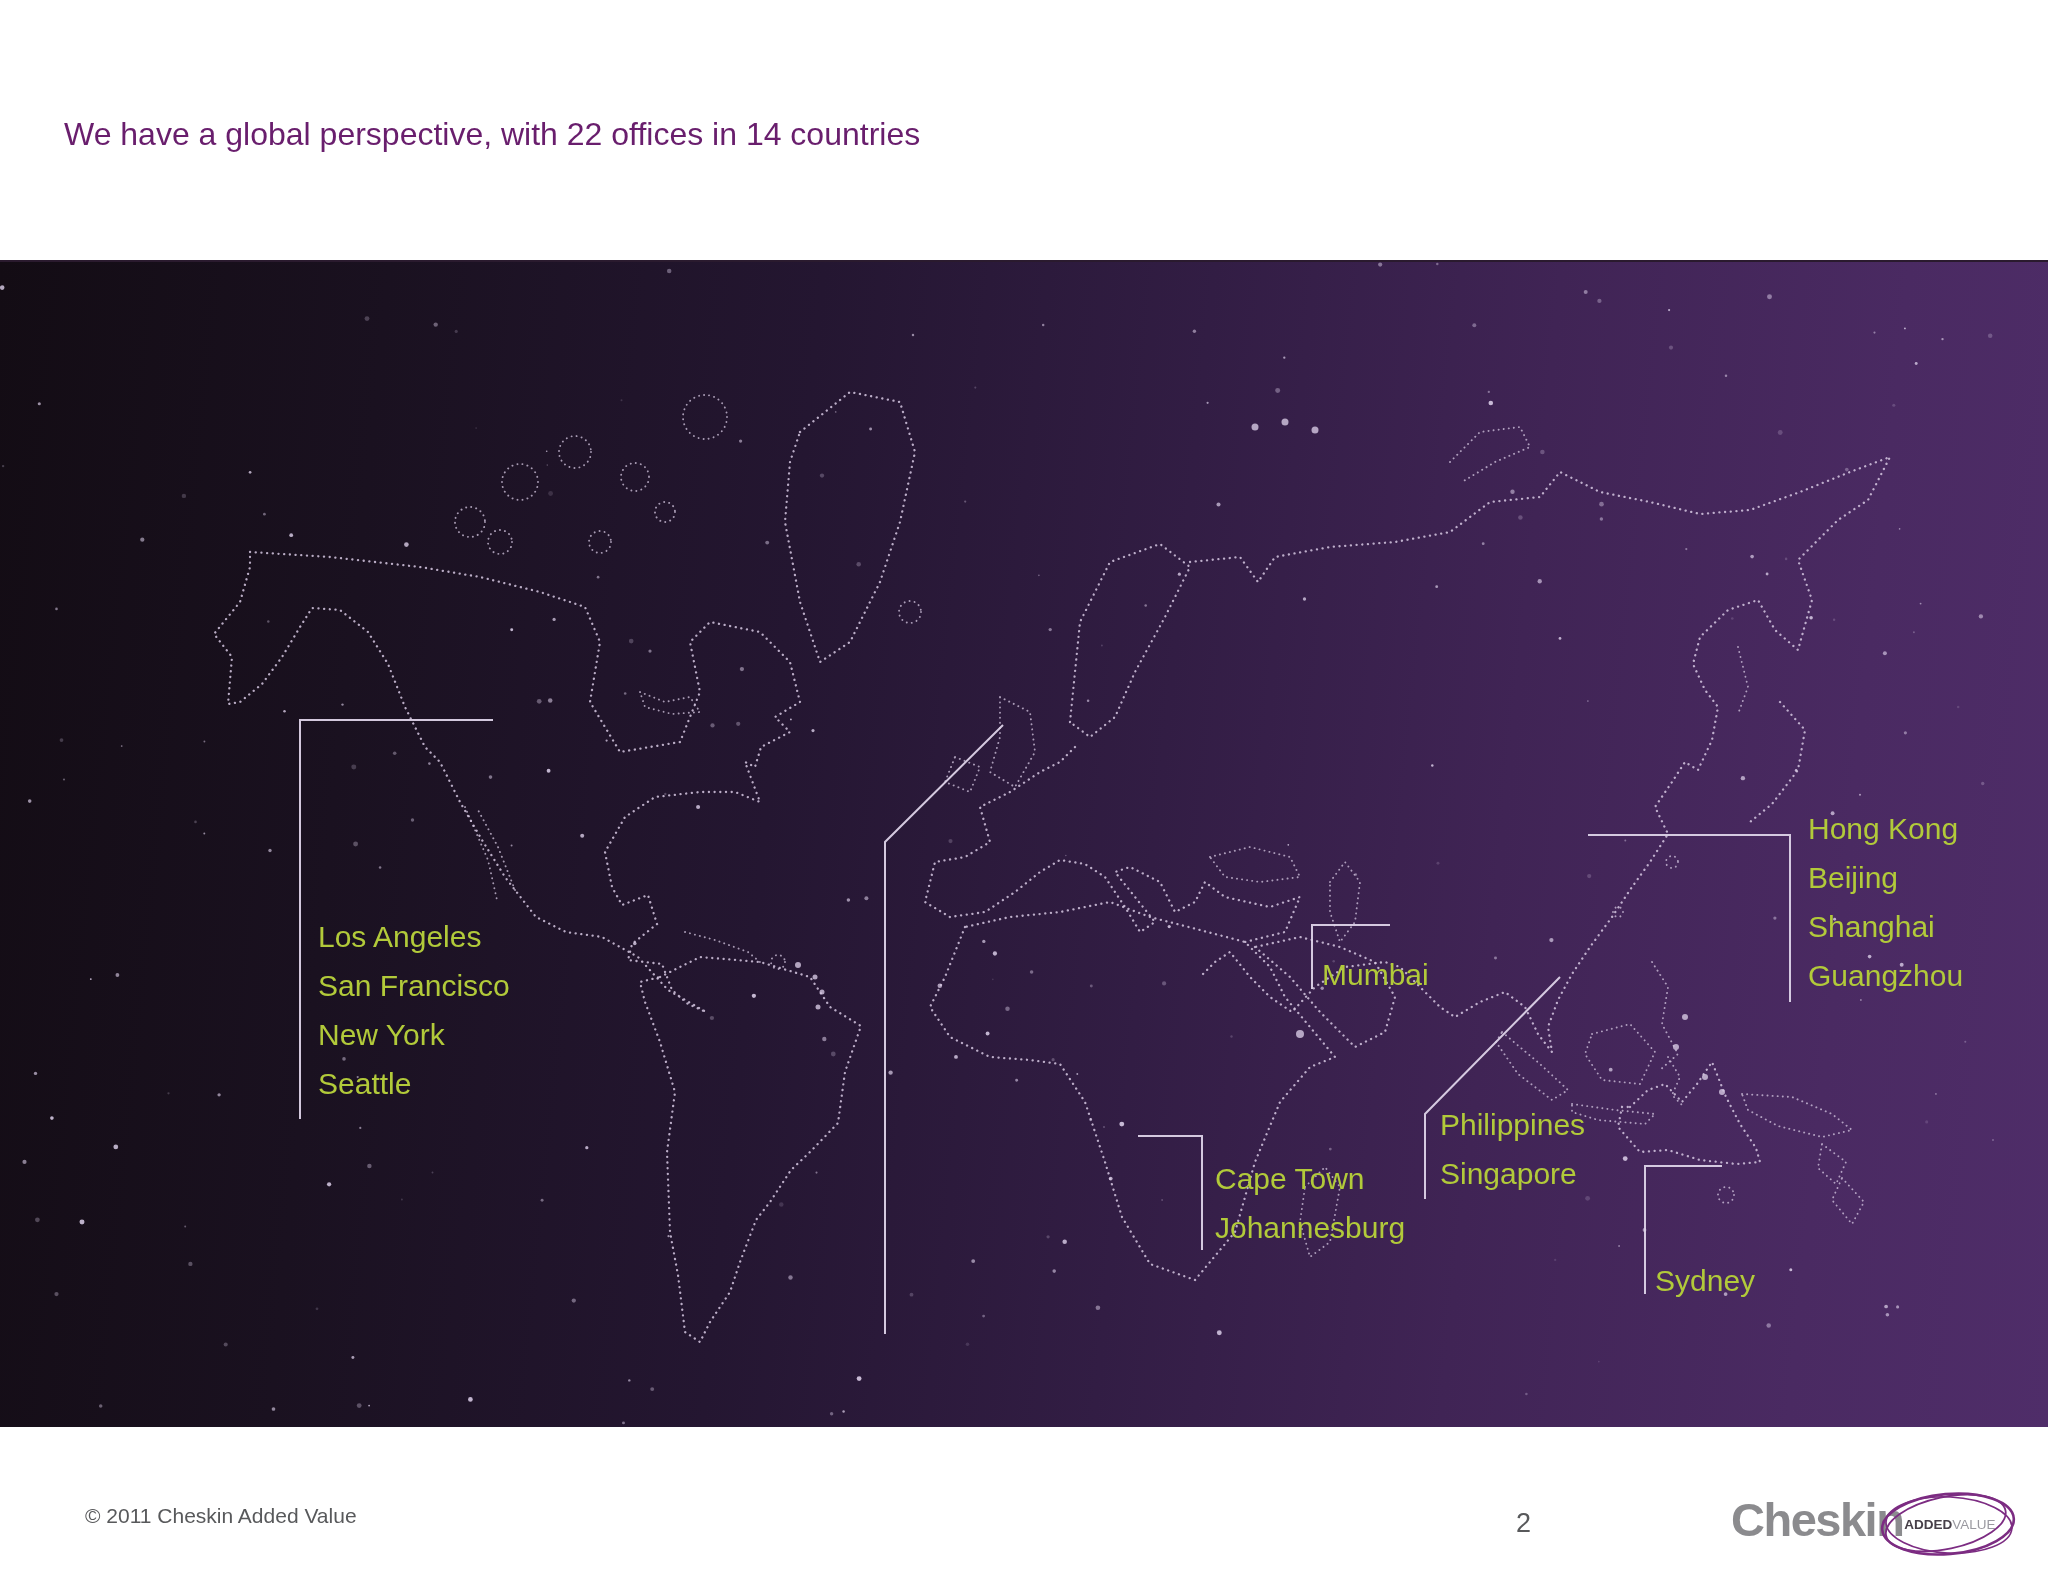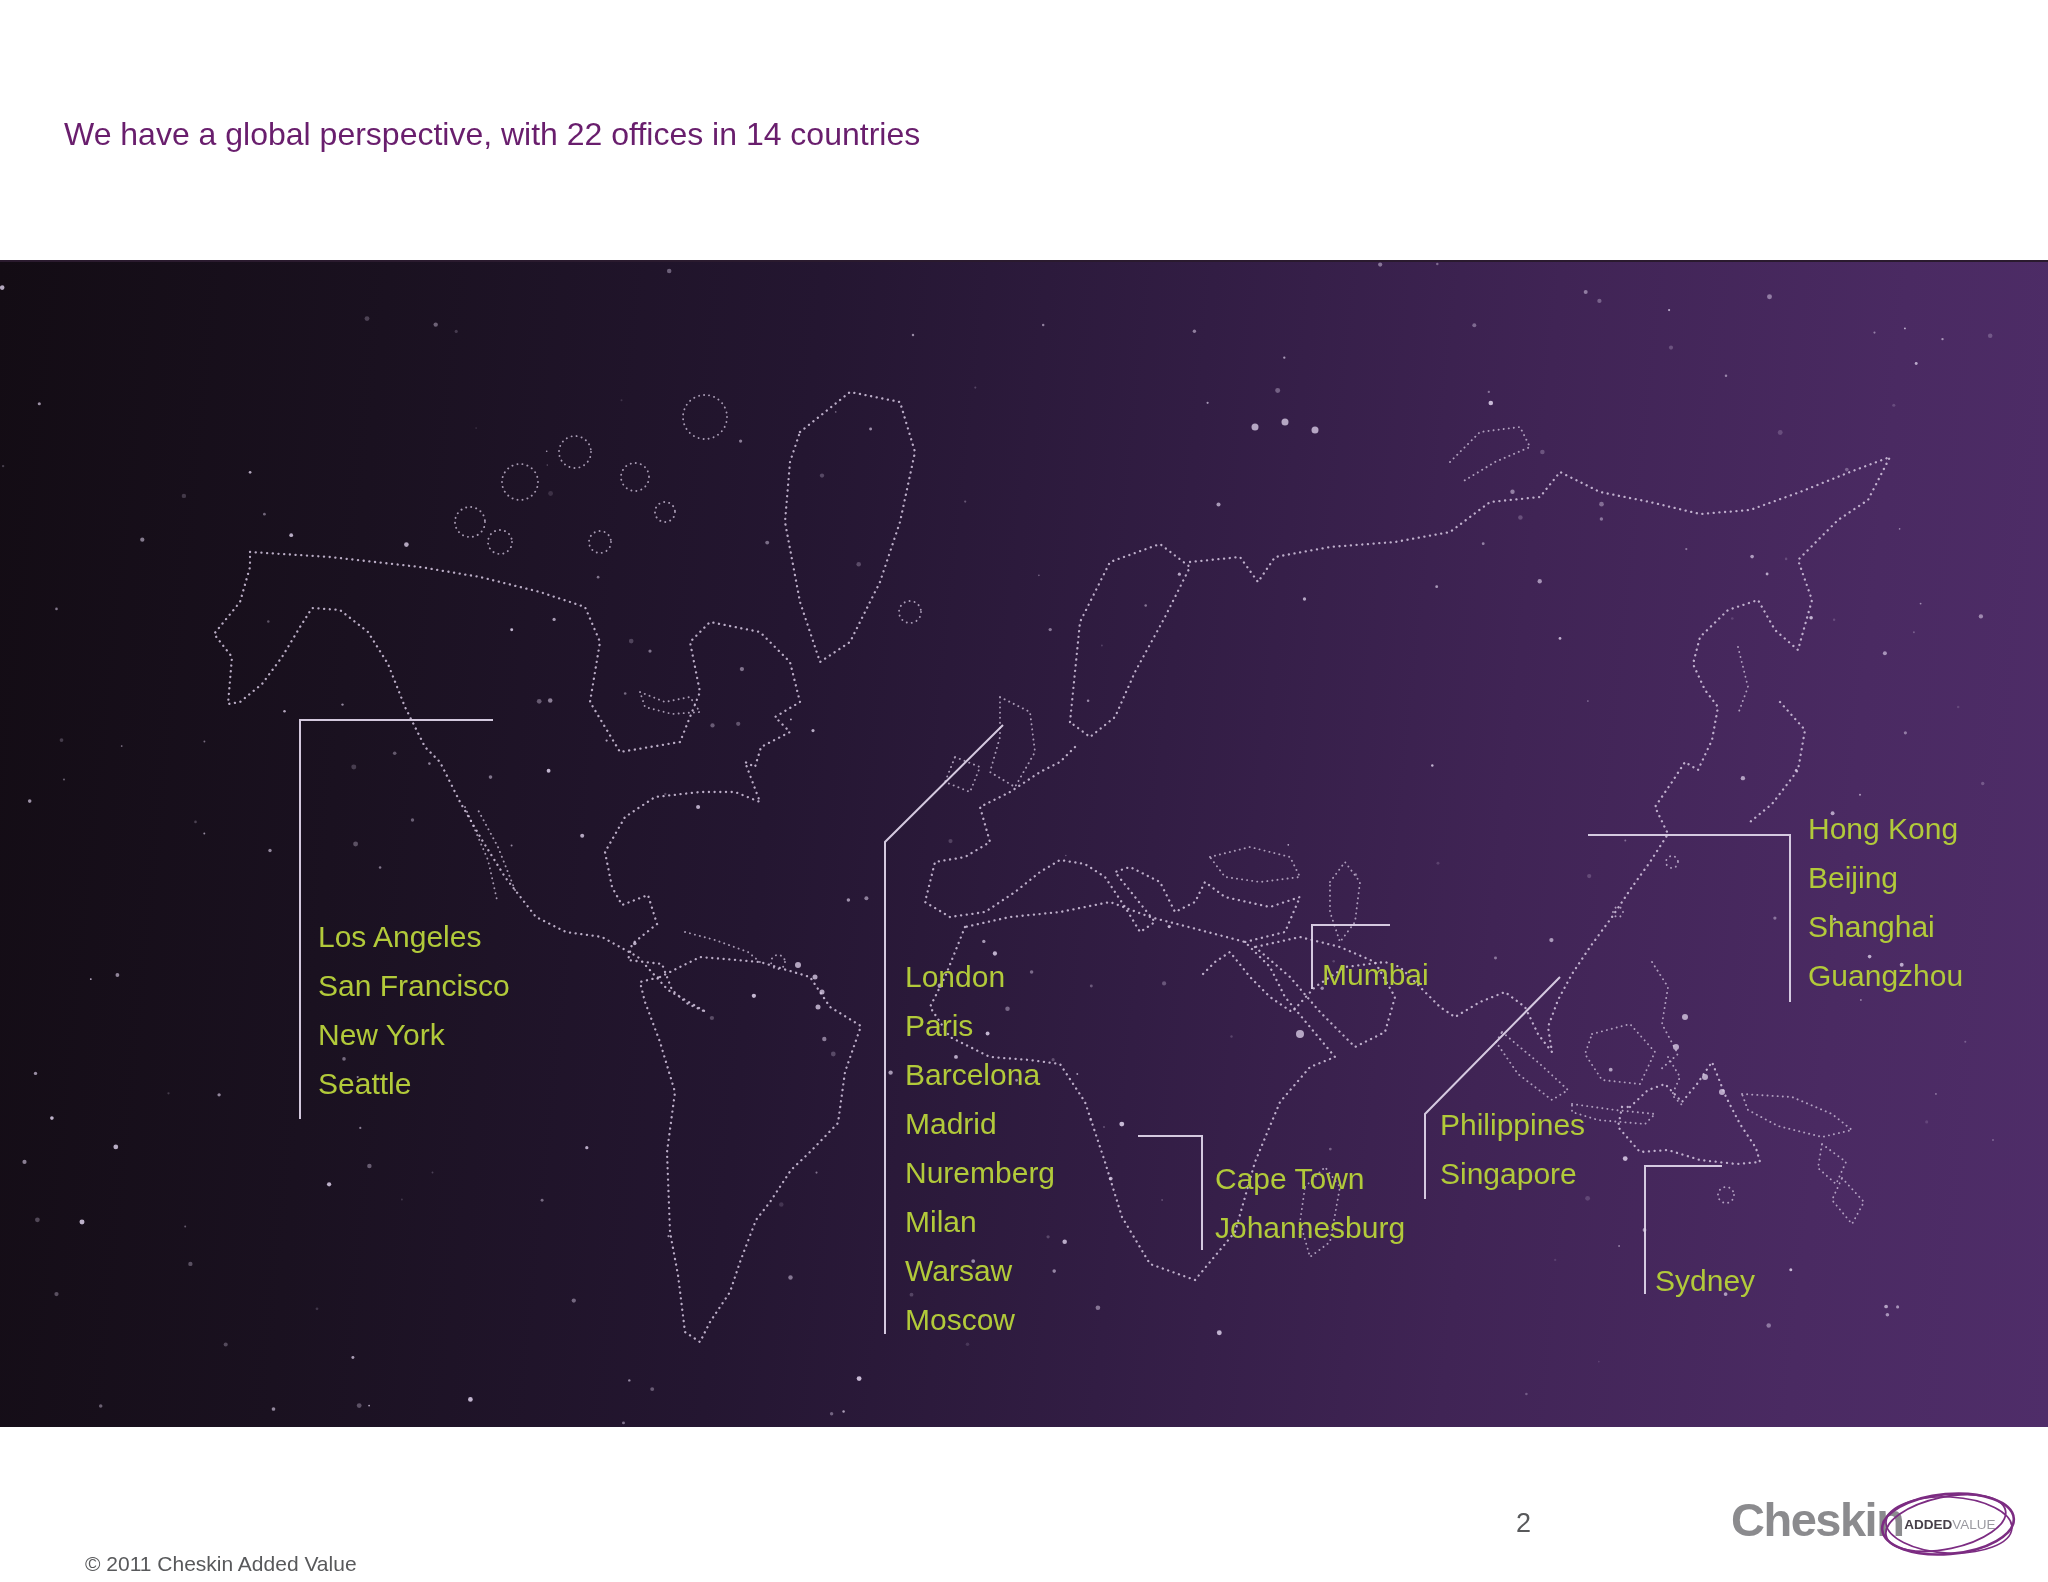--- a/index.html
+++ b/index.html
@@ -19,21 +19,21 @@
   .map svg.world{position:absolute;left:0;top:0;width:100%;height:100%;}
   .coast{fill:none;stroke:#d6c8e2;stroke-width:2.3;stroke-dasharray:0.1 5.6;stroke-linecap:round;opacity:.85;}
   .coast.thin{stroke-width:1.9;stroke-dasharray:0.1 5;opacity:.75;}
   .isle{fill:#d6c8e2;opacity:.8;}
   .callout{fill:none;stroke:#ddd3e8;stroke-width:2;opacity:.95;}
   .city-list{
     position:absolute;margin:0;padding:0;list-style:none;
     font-size:30px;color:#b2ca3a;
   }
   .city-list li{height:49px;display:flex;align-items:center;white-space:nowrap;text-align:center;}
-  .footer-copy{position:absolute;left:85px;top:1504px;font-size:21px;color:#58595b;margin-top:48px;}
+  .footer-copy{position:absolute;left:85px;top:1504px;font-size:21px;color:#58595b;}
   .page-num{position:absolute;left:1516px;top:1508px;font-size:27px;color:#58595b;}
   .logo{position:absolute;left:1731px;top:1494px;height:70px;display:flex;align-items:flex-start;}
   .logo-word{font-size:47px;font-weight:700;color:#8b8b8e;letter-spacing:-1.5px;line-height:52px;}
   .logo-badge{position:absolute;left:143px;top:-8px;}
 </style>
 </head>
 <body>
 
 <div class="slide">
 
@@ -376,30 +376,20 @@
       </g>
     </svg>
 
     <ul class="city-list" style="left:318px;top:650px;">
       <li>Los Angeles</li>
       <li>San Francisco</li>
       <li>New York</li>
       <li>Seattle</li>
     </ul>
 
-    <ul class="city-list" style="left:905px;top:690px;">
-      <li>London</li>
-      <li>Paris</li>
-      <li>Barcelona</li>
-      <li>Madrid</li>
-      <li>Nuremberg</li>
-      <li>Milan</li>
-      <li>Warsaw</li>
-      <li>Moscow</li>
-    </ul>
 
     <ul class="city-list" style="left:1322px;top:688px;">
       <li>Mumbai</li>
     </ul>
 
     <ul class="city-list" style="left:1440px;top:838px;">
       <li>Philippines</li>
       <li>Singapore</li>
     </ul>
 

